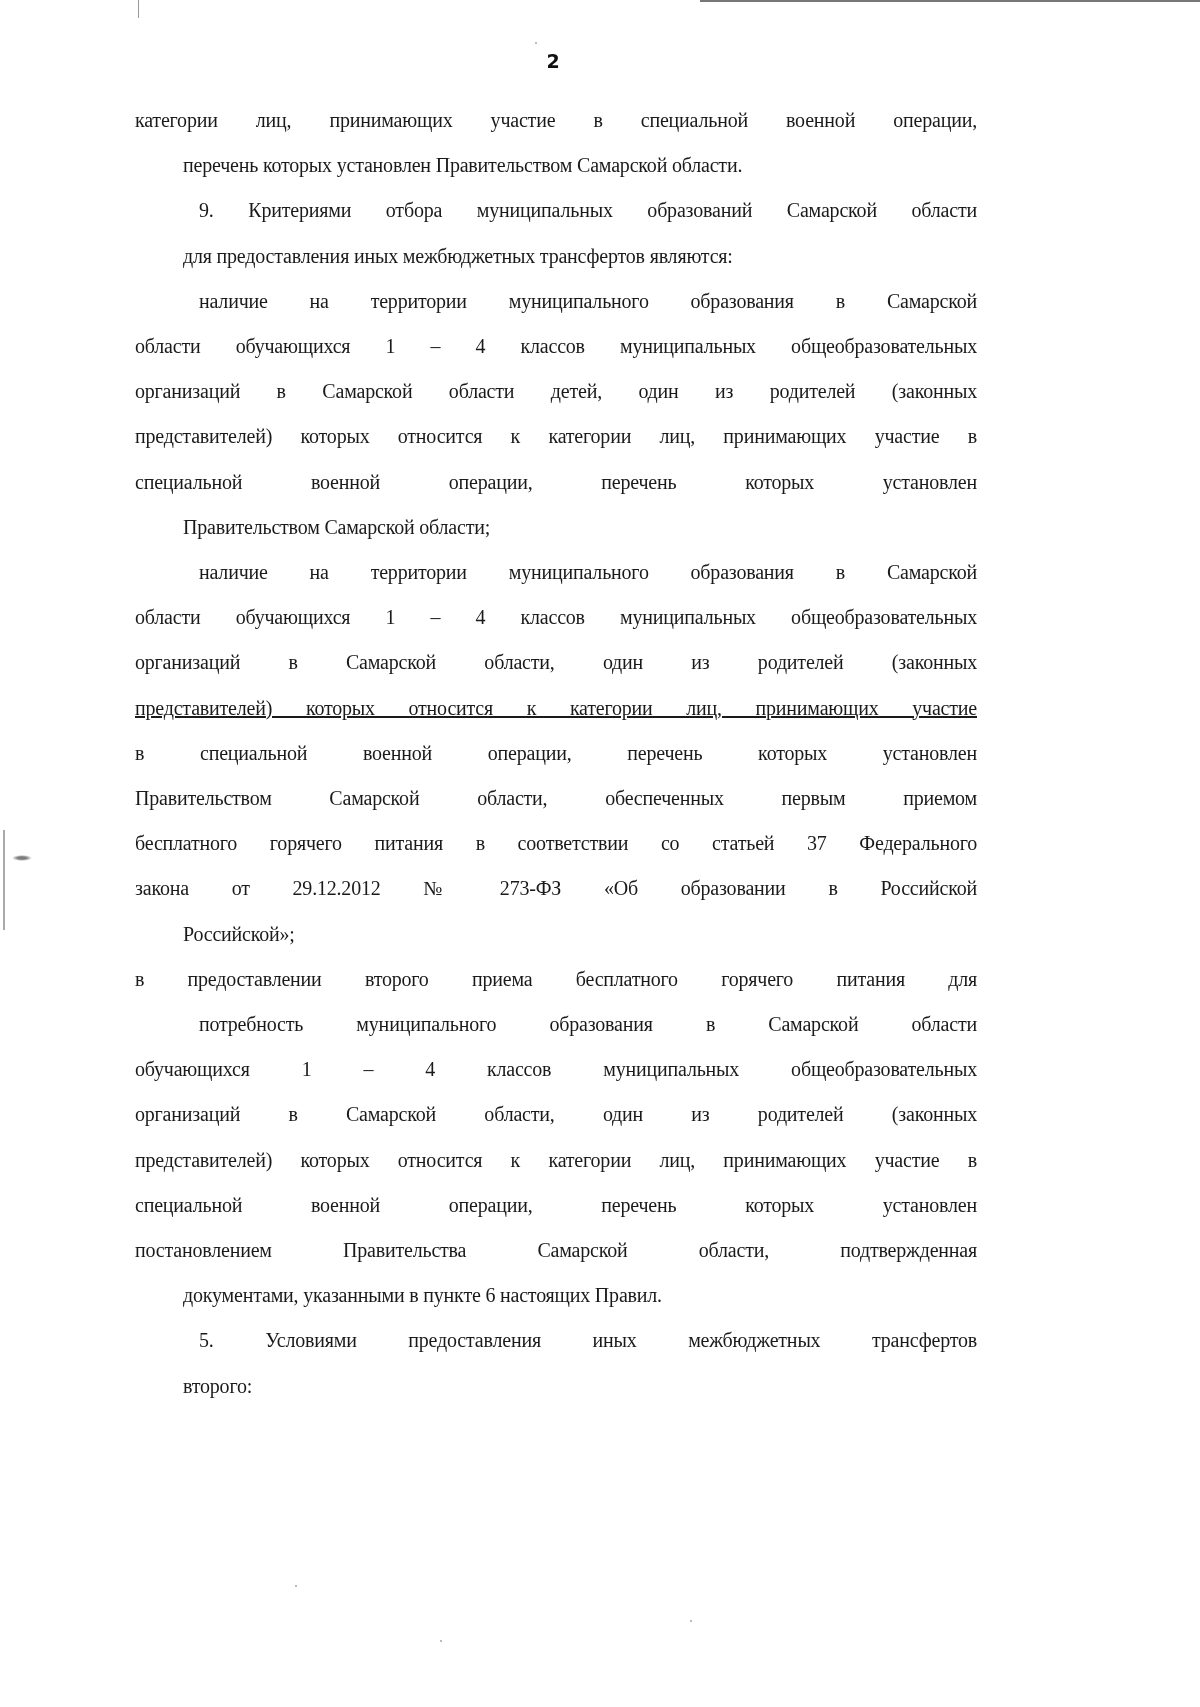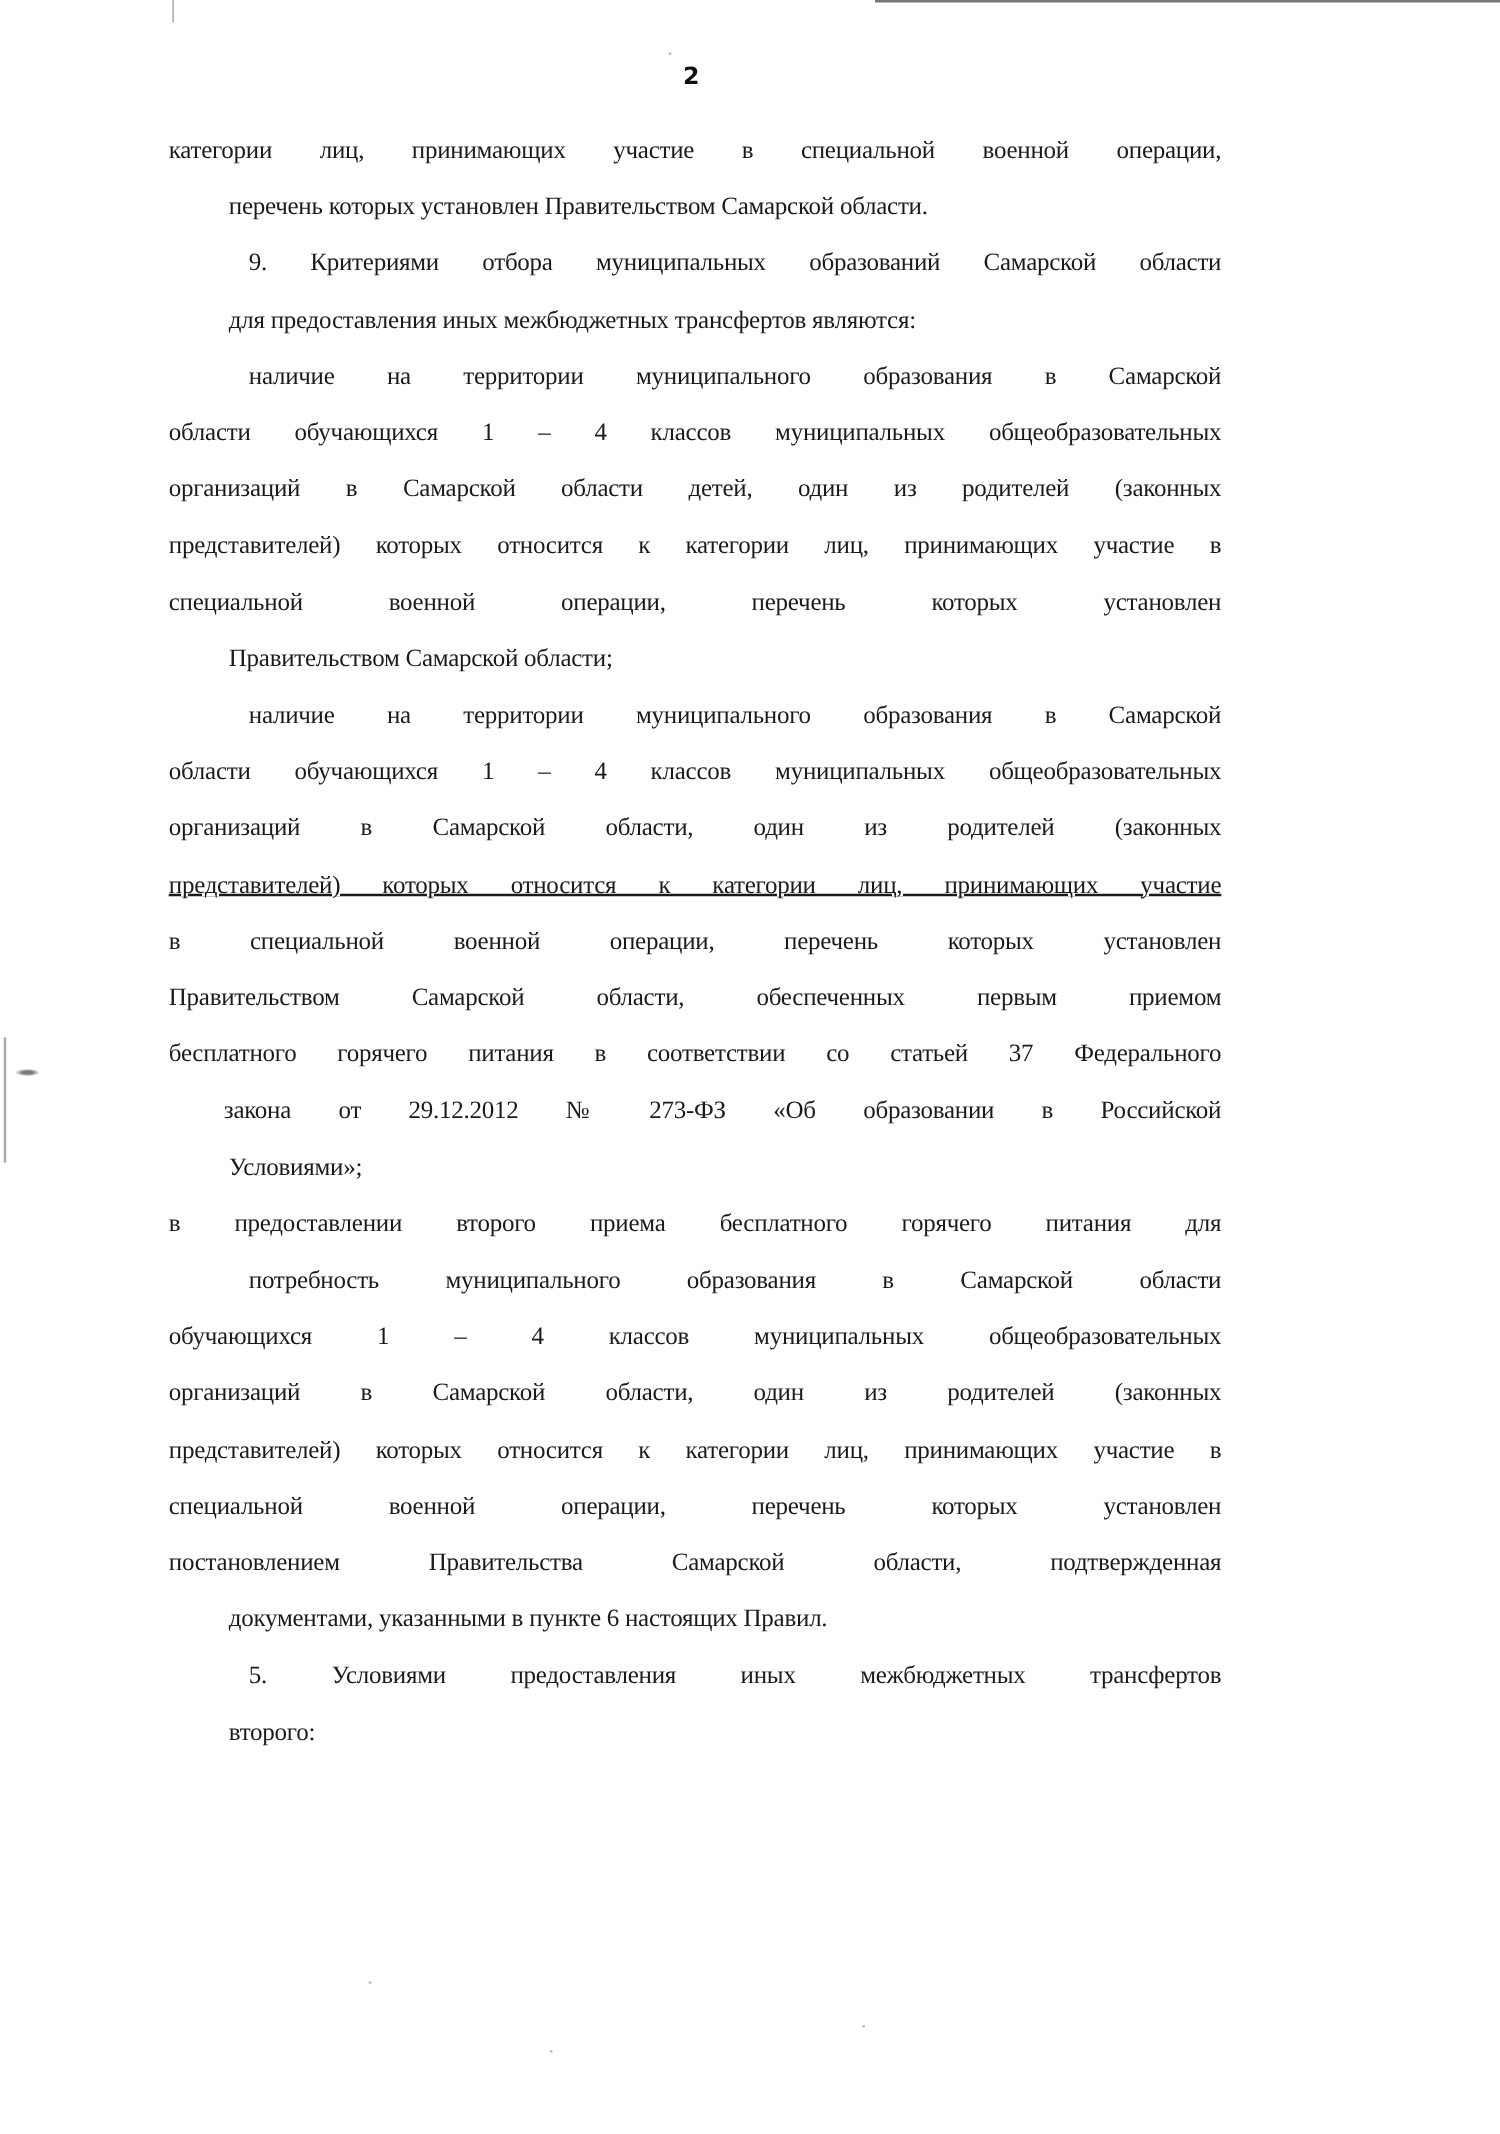--- a/index.html
+++ b/index.html
@@ -57,22 +57,22 @@
     <span class="line" style="white-space: nowrap; display: block; word-spacing: 2.62305px;">представителей) которых относится к категории лиц, принимающих участие в</span>
     <span class="line" style="white-space: nowrap; display: block; word-spacing: 37.2344px;">специальной военной операции, перечень которых установлен</span>
     <span class="line last">Правительством Самарской области;</span>
     <span class="line ind" style="white-space: nowrap; display: block; word-spacing: 13.4505px;">наличие на территории муниципального образования в Самарской</span>
     <span class="line" style="white-space: nowrap; display: block; word-spacing: 7.43527px;">области обучающихся 1 – 4 классов муниципальных общеобразовательных</span>
     <span class="line" style="white-space: nowrap; display: block; word-spacing: 23.8482px;">организаций в Самарской области, один из родителей (законных</span>
     <span class="line" style="white-space: nowrap; display: block; word-spacing: 5.52009px; text-decoration: underline;">представителей) которых относится к категории лиц, принимающих участие</span>
     <span class="line" style="white-space: nowrap; display: block; word-spacing: 28.0859px;">в специальной военной операции, перечень которых установлен</span>
     <span class="line" style="white-space: nowrap; display: block; word-spacing: 23.4656px;">Правительством Самарской области, обеспеченных первым приемом</span>
     <span class="line" style="white-space: nowrap; display: block; word-spacing: 8.125px;">бесплатного горячего питания в соответствии со статьей 37 Федерального</span>
-    <span class="line" style="white-space: nowrap; display: block; word-spacing: 23.1484px; margin-left: 44px;">закона от 29.12.2012 № 273-ФЗ «Об образовании в Российской</span>
-    <span class="line last">Условиями»;</span>
+    <span class="line" style="white-space: nowrap; display: block; word-spacing: 23.1484px;">закона от 29.12.2012 № 273-ФЗ «Об образовании в Российской</span>
+    <span class="line last">Российской»;</span>
     <span class="line" style="white-space: nowrap; display: block; word-spacing: 17.6027px;">в предоставлении второго приема бесплатного горячего питания для</span>
     <span class="line ind" style="white-space: nowrap; display: block; word-spacing: 20.9594px;">потребность муниципального образования в Самарской области</span>
     <span class="line" style="white-space: nowrap; display: block; word-spacing: 23.3776px;">обучающихся 1 – 4 классов муниципальных общеобразовательных</span>
     <span class="line" style="white-space: nowrap; display: block; word-spacing: 23.8482px;">организаций в Самарской области, один из родителей (законных</span>
     <span class="line" style="white-space: nowrap; display: block; word-spacing: 2.62305px;">представителей) которых относится к категории лиц, принимающих участие в</span>
     <span class="line" style="white-space: nowrap; display: block; word-spacing: 37.2344px;">специальной военной операции, перечень которых установлен</span>
     <span class="line" style="white-space: nowrap; display: block; word-spacing: 29.5898px;">постановлением Правительства Самарской области, подтвержденная</span>
     <span class="line last">документами, указанными в пункте 6 настоящих Правил.</span>
     <span class="line ind" style="white-space: nowrap; display: block; word-spacing: 19.0312px;">5. Условиями предоставления иных межбюджетных трансфертов</span>
     <span class="line last">второго:</span>

